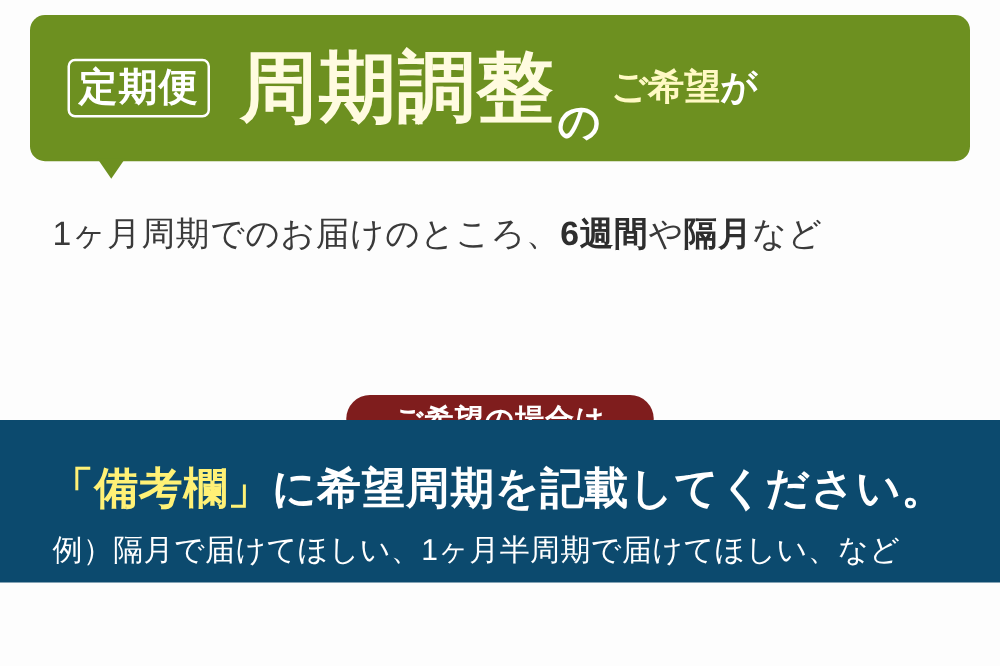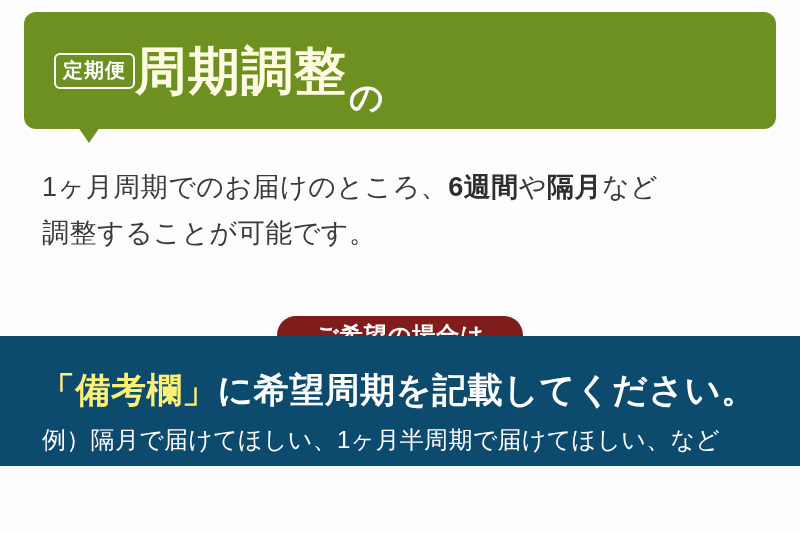--- a/index.html
+++ b/index.html
@@ -52,33 +52,33 @@
     height: 0;
     border-left: 11px solid transparent;
     border-right: 11px solid transparent;
     border-top: 16px solid #6d9020;
   }
   .badge {
     display: inline-block;
     border: 2px solid #ffffff;
     border-radius: 6px;
     color: #ffffff;
-    font-size: 20px;
+    font-size: 31px;
     font-weight: bold;
     letter-spacing: 1px;
     padding: 5px 7px 7px 7px;
     line-height: 1;
     white-space: nowrap;
   }
   .banner-main {
     color: #fffbe0;
-    font-size: 52px;
+    font-size: 62px;
     font-weight: bold;
     line-height: 1;
-    margin-left: 0;
+    margin-left: 24px;
     letter-spacing: 1px;
     white-space: nowrap;
     text-shadow:
       -1px -1px 0 #6d9020,
        1px -1px 0 #6d9020,
       -1px  1px 0 #6d9020,
        1px  1px 0 #6d9020;
   }
   .banner-no {
     color: #ffffff;
@@ -189,29 +189,28 @@
 <body>
 
 <div class="page">
 
   <div class="banner-wrap">
     <div class="banner">
       <span class="badge">定期便</span>
       <span class="banner-main">周期調整</span>
       <span class="banner-no">の</span>
       <span class="banner-sub">
-        <br>
+        <span><span class="hl">ご希望</span><span>が</span></span><br>
       </span>
     </div>
     <div class="banner-tail"></div>
   </div>
 
   <div class="body-text">
     <span class="body-line"><span>1ヶ月周期でのお届けのところ、</span><span class="em-bold">6週間</span><span>や</span><span class="em-bold">隔月</span><span>など</span></span>
-    <span class="body-line">調整することが可能です。</span>
   </div>
 
   <div class="pill">ご希望の場合は</div>
 
   <div class="pink-band">
     <div class="pink-main"><span class="y">「</span><span class="y">備考欄</span><span class="y">」</span><span>に</span><span>希望周期</span><span>を記載してください。</span></div>
     <div class="pink-example">例）隔月で届けてほしい、1ヶ月半周期で届けてほしい、など</div>
   </div>
 
 

